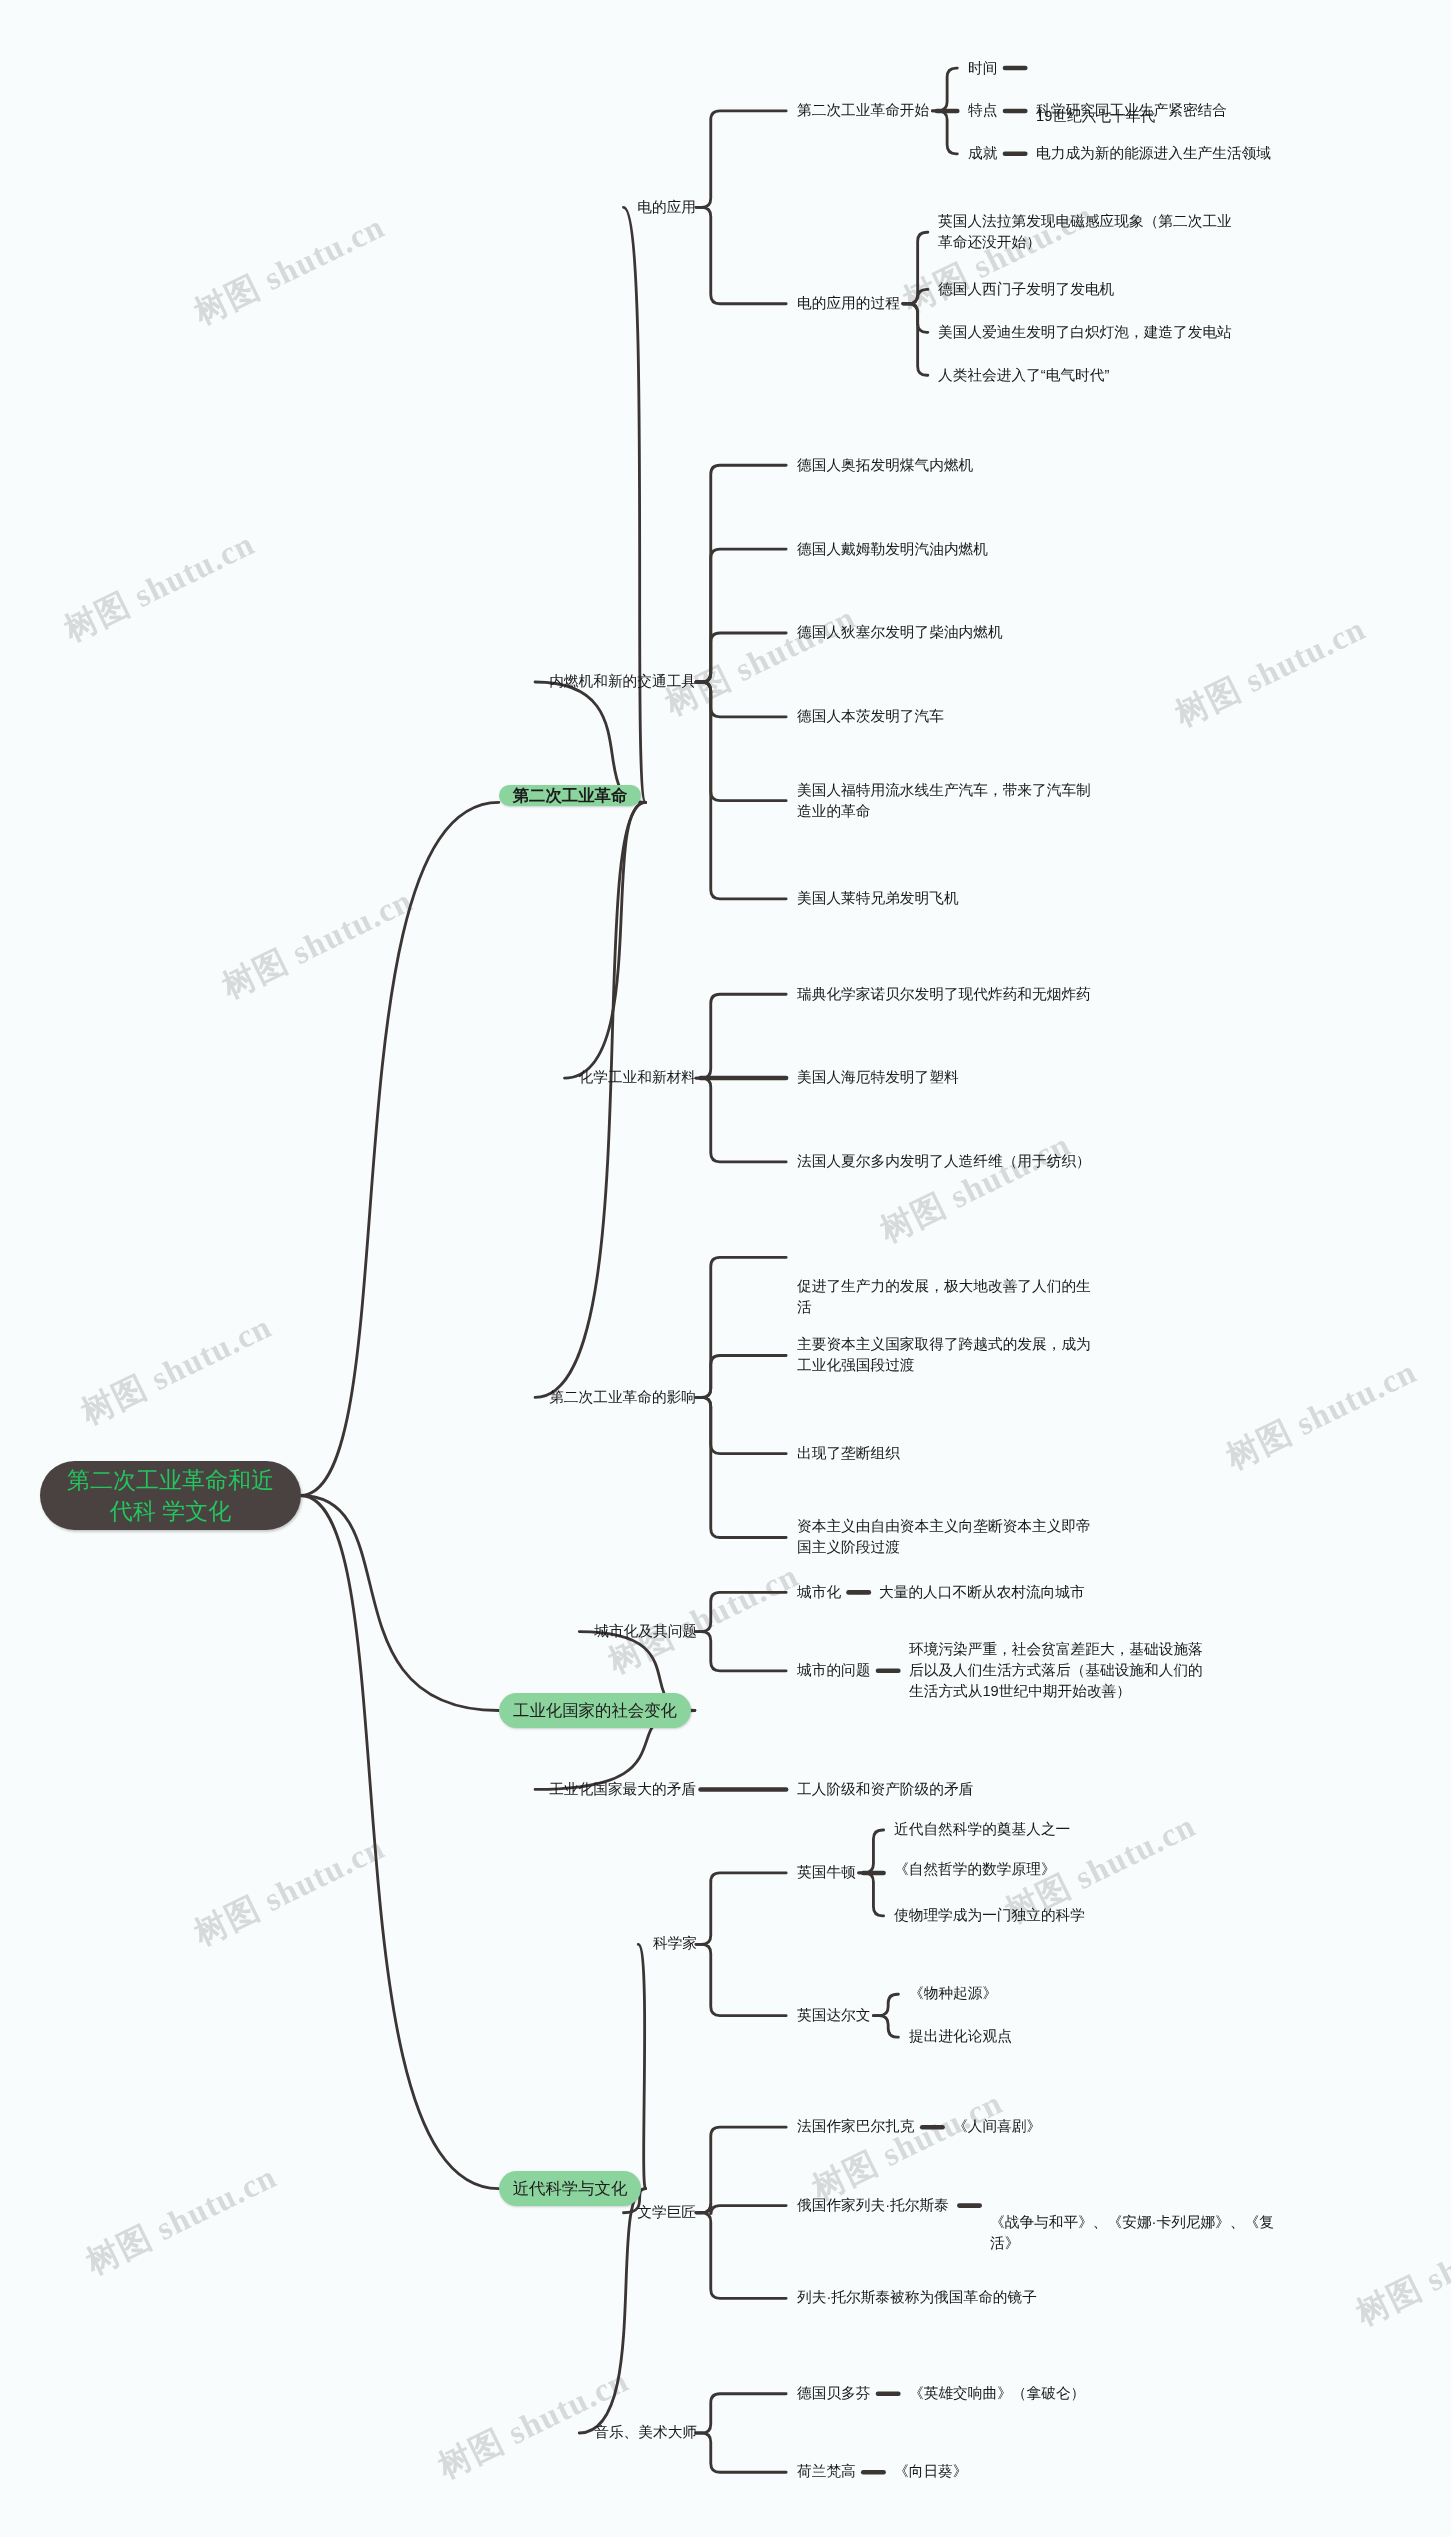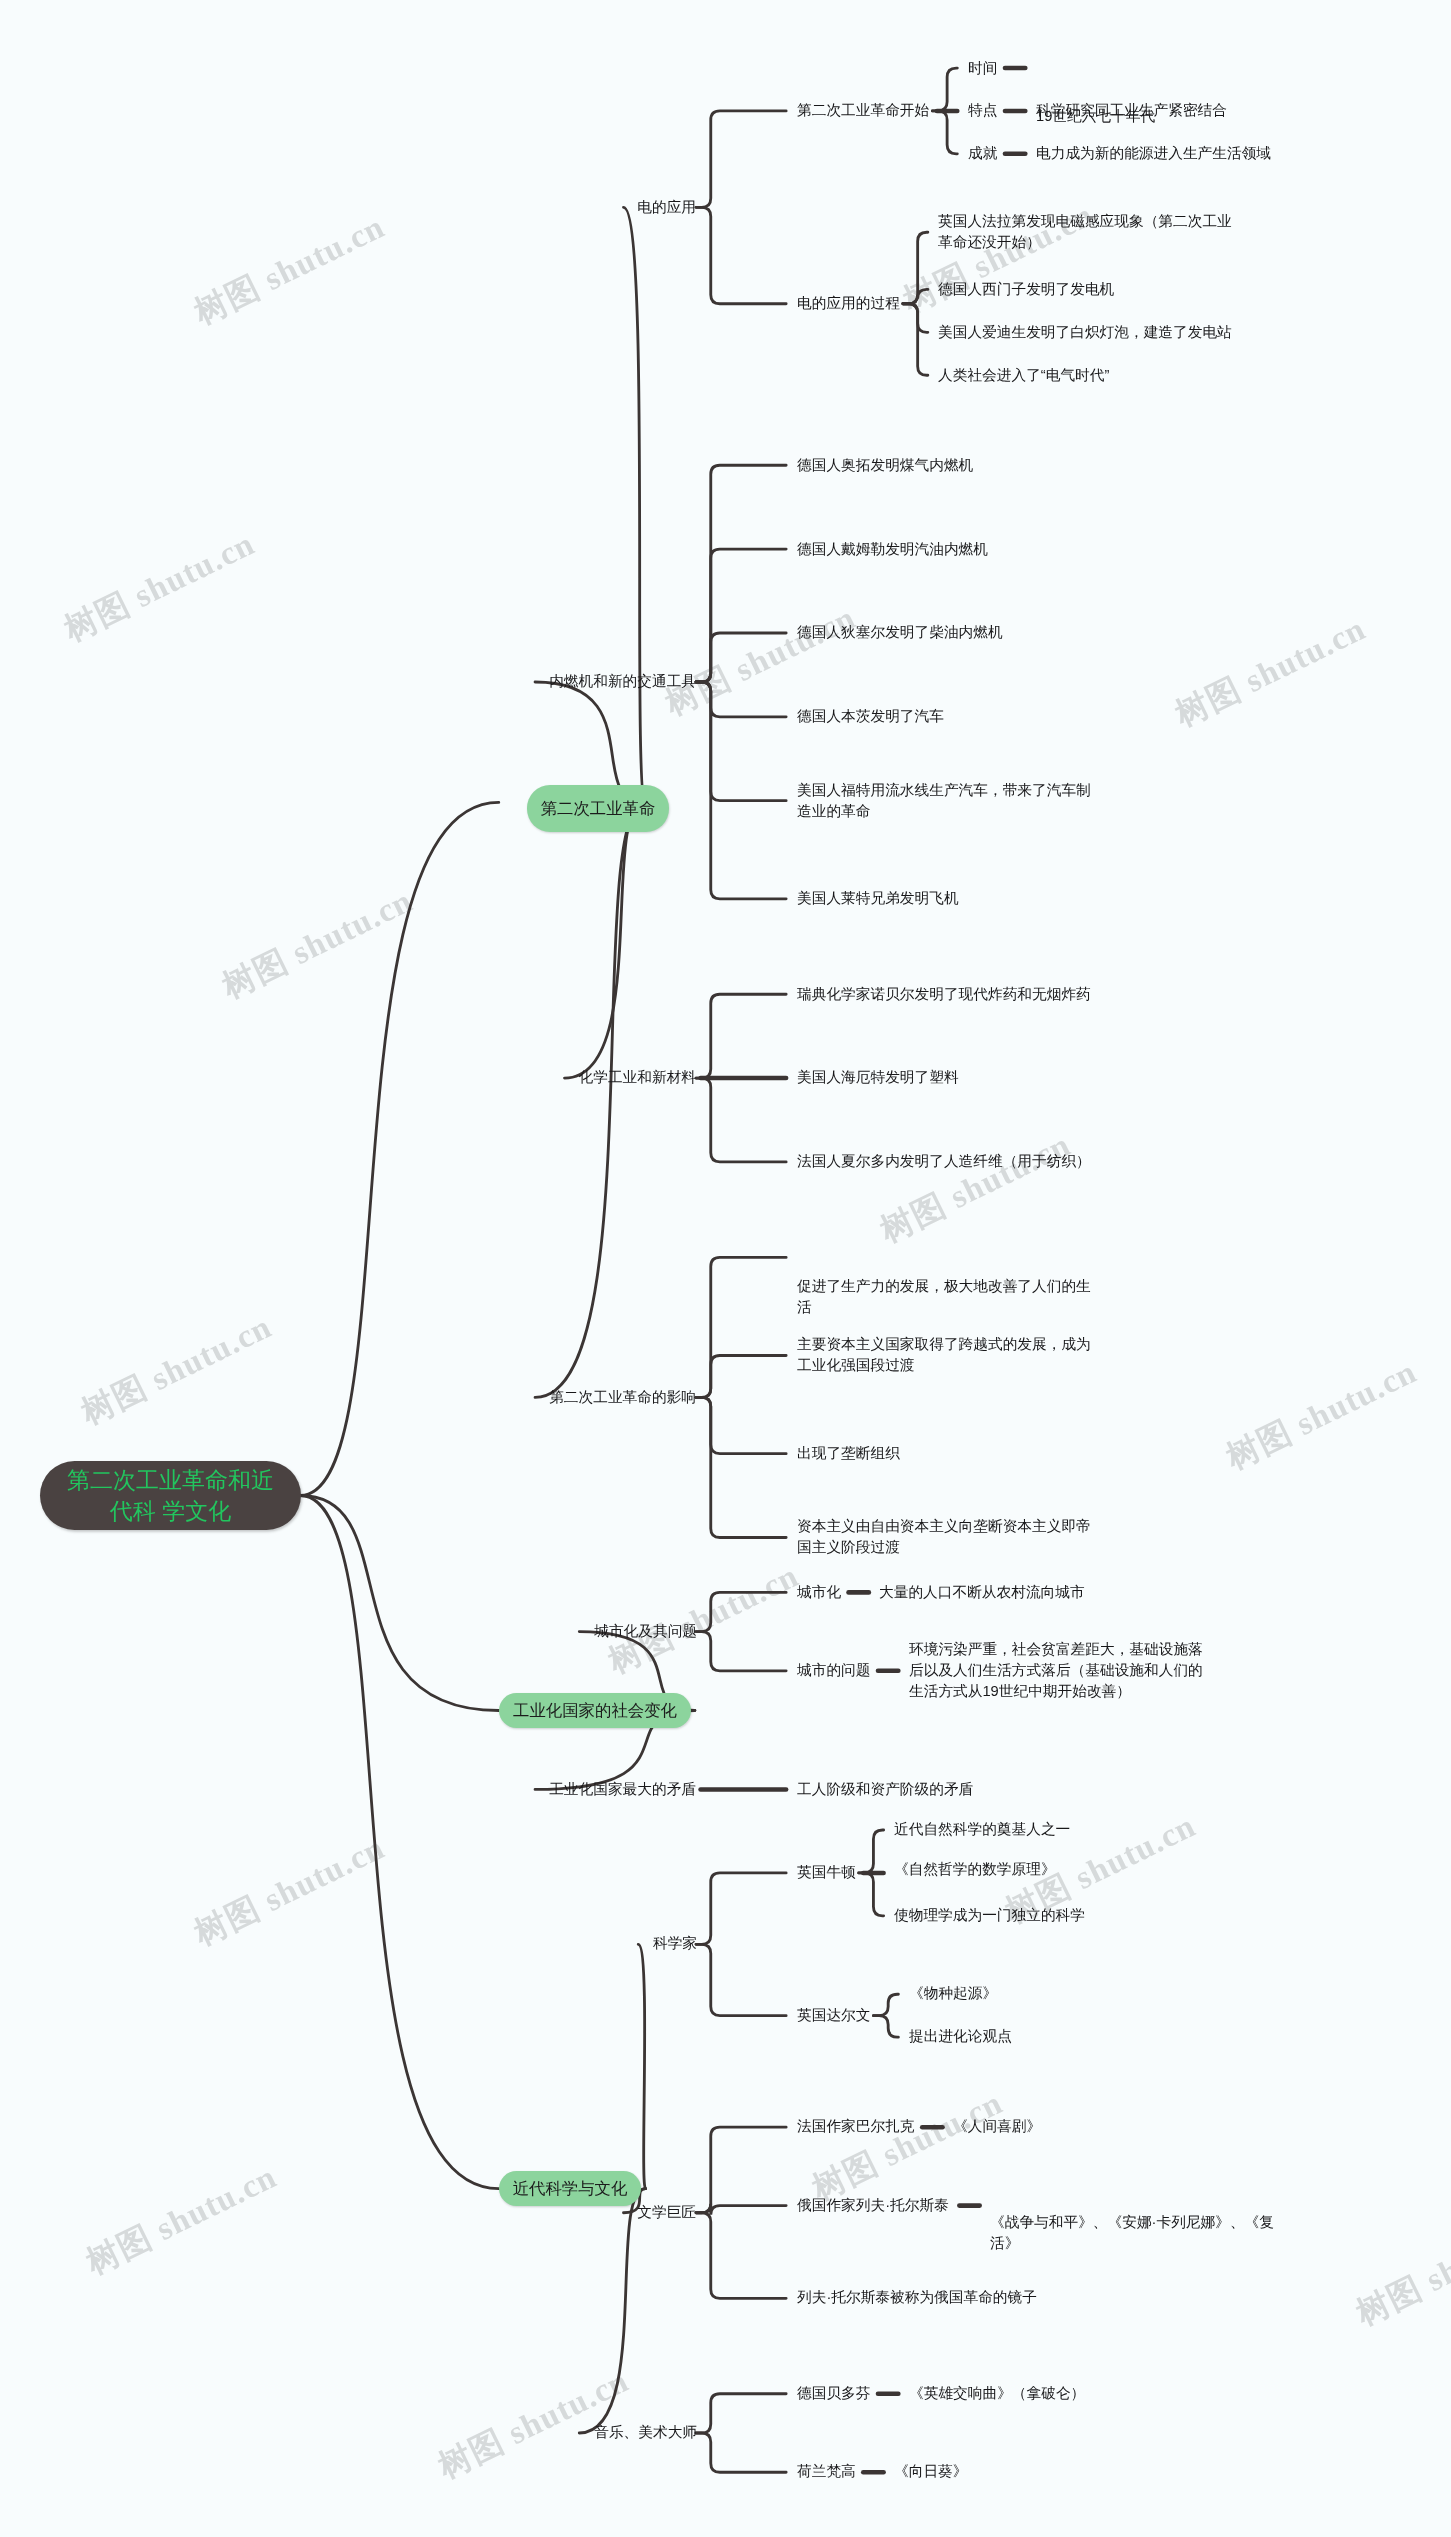--- a/index.html
+++ b/index.html
@@ -116,21 +116,21 @@
       <path d="M1139 3859.8987463837993 C1071.05 3859.8987463837993,1149 4290.832529733205,1022 4290.832529733205"></path>
       <path d="M1228 4290.832529733205 L1238 4290.832529733205 Q1254 4290.832529733205 1254 4274.832529733205 L1254 4237.66505946641 Q1254 4221.66505946641 1270 4221.66505946641 L1387 4221.66505946641"></path>
       <path d="M1549 4221.66505946641 L1585 4221.66505946641" class="thick"></path>
       <path d="M1228 4290.832529733205 L1238 4290.832529733205 Q1254 4290.832529733205 1254 4306.832529733205 L1254 4344 Q1254 4360 1270 4360 L1387 4360"></path>
       <path d="M1523 4360 L1559 4360" class="thick"></path>
     </svg>
 
   <div id="nodes">
       <div class="node root" style="left: 40px; top: 1461px; width: 261px; height: 69px;">第二次工业革命和近代科
 学文化</div>
-      <div class="node lv1" style="left: 527px; top: 785px; width: 142px; height: 47px;">第二次工业革命</div>
+      <div class="node lv1" style="left: 499px; top: 785px; width: 142px; height: 21px; font-weight: bold;">第二次工业革命</div>
       <div class="node txt rightal" style="left: 634px; top: 197px; width: 62px; height: 21px;">电的应用</div>
       <div class="node txt leftal" style="left: 797px; top: 100px; width: 136px; height: 21px;">第二次工业革命开始</div>
       <div class="node txt leftal" style="left: 968px; top: 58px; width: 33px; height: 21px;">时间</div>
       <div class="node txt leftal" style="left: 1036px; top: 58px; width: 123px; height: 21px; margin-top: 48px;">19世纪六七十年代</div>
       <div class="node txt leftal" style="left: 968px; top: 100px; width: 33px; height: 21px;">特点</div>
       <div class="node txt leftal" style="left: 1036px; top: 100px; width: 195px; height: 21px;">科学研究同工业生产紧密结合</div>
       <div class="node txt leftal" style="left: 968px; top: 143px; width: 33px; height: 21px;">成就</div>
       <div class="node txt leftal" style="left: 1036px; top: 143px; width: 239px; height: 21px;">电力成为新的能源进入生产生活领域</div>
       <div class="node txt leftal" style="left: 797px; top: 293px; width: 107px; height: 21px;">电的应用的过程</div>
       <div class="node txt leftal" style="left: 938px; top: 211px; width: 298px; height: 42px;">英国人法拉第发现电磁感应现象（第二次工业

